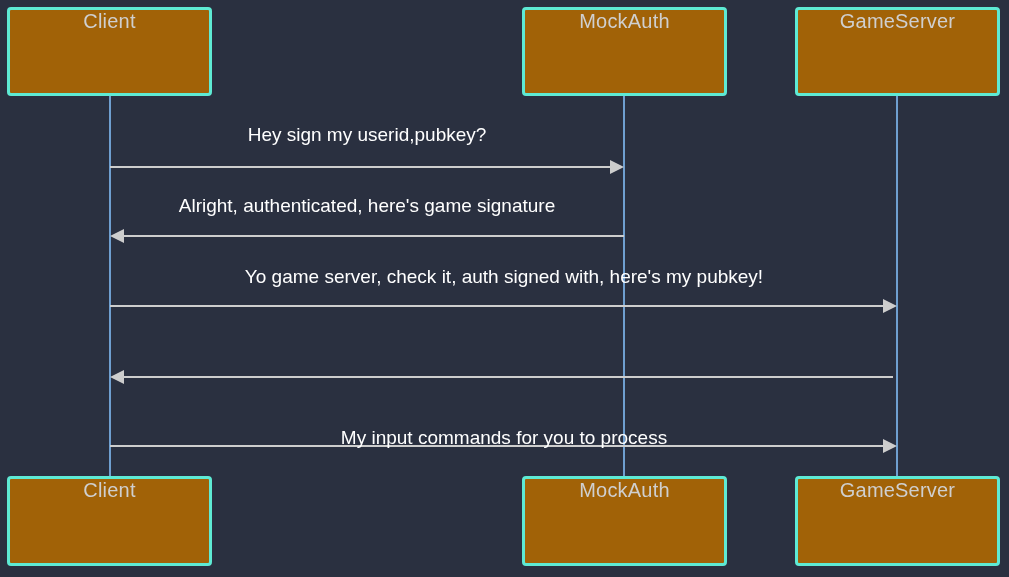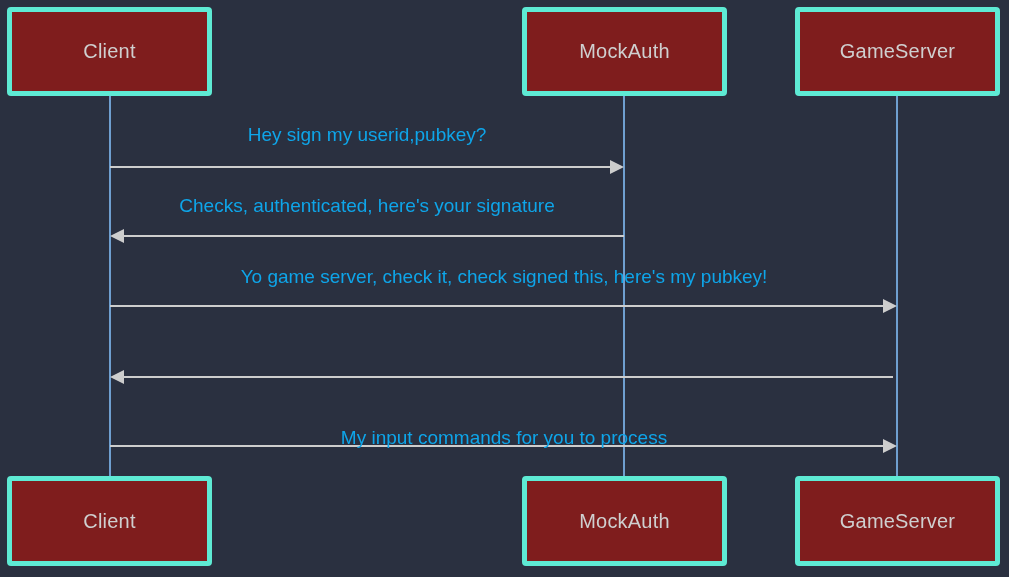--- a/index.html
+++ b/index.html
@@ -14,25 +14,24 @@
     position: relative;
     width: 1009px;
     height: 577px;
     background: #2a3040;
     overflow: hidden;
   }
   
   .actor-box {
     position: absolute;
     box-sizing: border-box;
-    background: #7f1d1d;
-    border: 5px solid #5eead4;
+    background: #a16207;
+    border: 3px solid #5eead4;
     border-radius: 4px;
     display: flex;
-    align-items: center;
     justify-content: center;
     z-index: 4;
   }
   .actor-label {
     color: #cfcfcf;
     font-size: 20px;
     font-family: "Liberation Sans", sans-serif;
     letter-spacing: 0.2px;
     white-space: nowrap;
   }
@@ -61,21 +60,21 @@
     border-bottom: 7px solid transparent;
     border-left: 14px solid #cdcdcd;
   }
   .arrowhead.left {
     border-top: 7px solid transparent;
     border-bottom: 7px solid transparent;
     border-right: 14px solid #cdcdcd;
   }
   .msg-label {
     position: absolute;
-    color: #0ea5e9;
+    color: #ffffff;
     font-size: 19px;
     font-family: "Liberation Sans", sans-serif;
     white-space: nowrap;
     text-align: center;
     z-index: 5;
     transform: translateX(-50%);
   }
 </style>
 </head>
 <body>
@@ -95,25 +94,25 @@
   <div class="actor-box" style="left:795px; top:7px; width:205px; height:89px;">
     <span class="actor-label">GameServer</span>
   </div>
 
   <div class="msg-line" style="left:110px; top:166px; width:500px;"></div>
   <div class="arrowhead right" style="left:610px; top:160px;"></div>
   <div class="msg-label" style="left:367px; top:124px;">Hey sign my userid,pubkey?</div>
 
   <div class="msg-line" style="left:124px; top:235px; width:500px;"></div>
   <div class="arrowhead left" style="left:110px; top:229px;"></div>
-  <div class="msg-label" style="left:367px; top:195px;">Checks, authenticated, here's your signature</div>
+  <div class="msg-label" style="left:367px; top:195px;">Alright, authenticated, here's game signature</div>
 
   <div class="msg-line" style="left:110px; top:305px; width:773px;"></div>
   <div class="arrowhead right" style="left:883px; top:299px;"></div>
-  <div class="msg-label" style="left:504px; top:266px;">Yo game server, check it, check signed this, here's my pubkey!</div>
+  <div class="msg-label" style="left:504px; top:266px;">Yo game server, check it, auth signed with, here's my pubkey!</div>
 
   <div class="msg-line" style="left:124px; top:376px; width:769px;"></div>
   <div class="arrowhead left" style="left:110px; top:370px;"></div>
 
   <div class="msg-line" style="left:110px; top:445px; width:773px;"></div>
   <div class="arrowhead right" style="left:883px; top:439px;"></div>
   <div class="msg-label" style="left:504px; top:407px;margin-top:20px;">My input commands for you to process</div>
 
   <div class="actor-box" style="left:7px; top:476px; width:205px; height:90px;">
     <span class="actor-label">Client</span>

